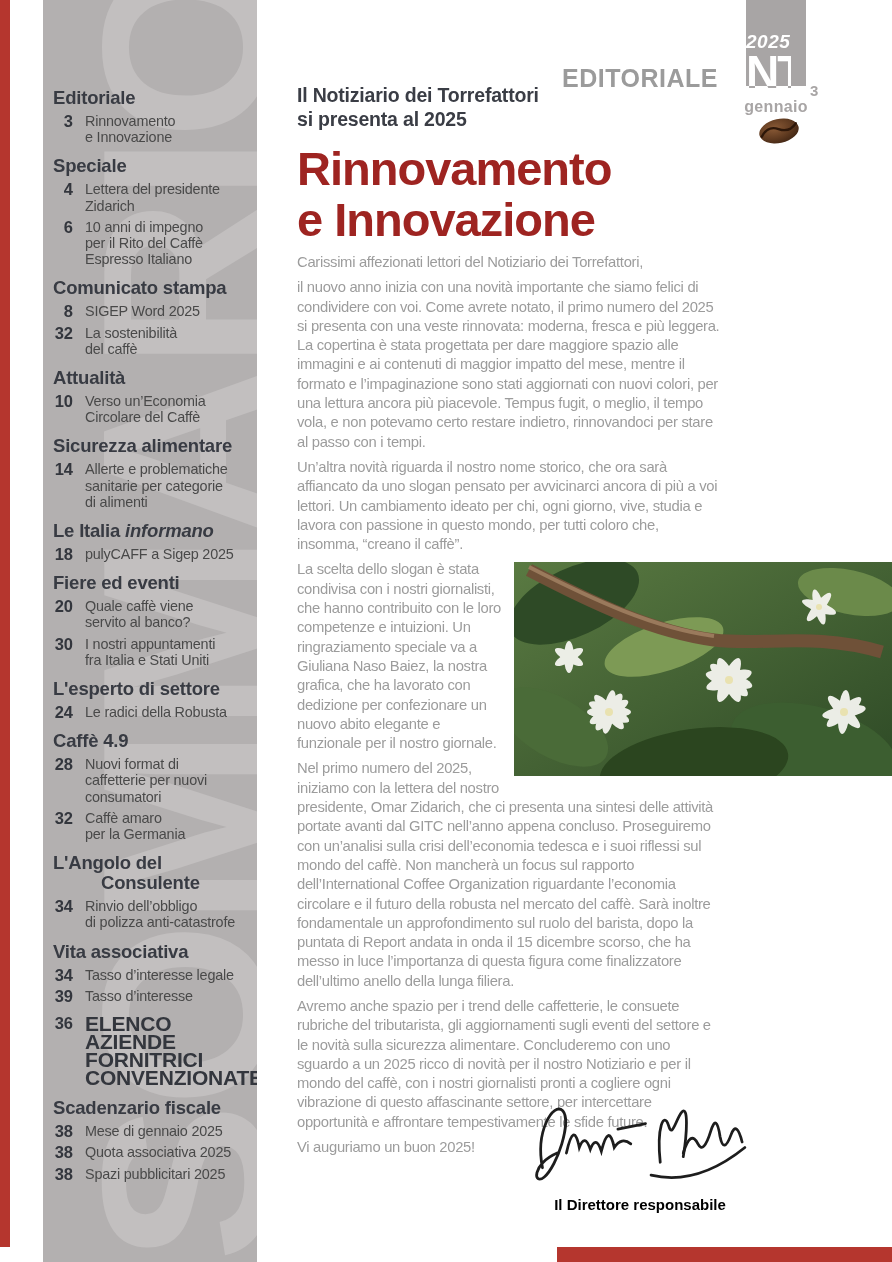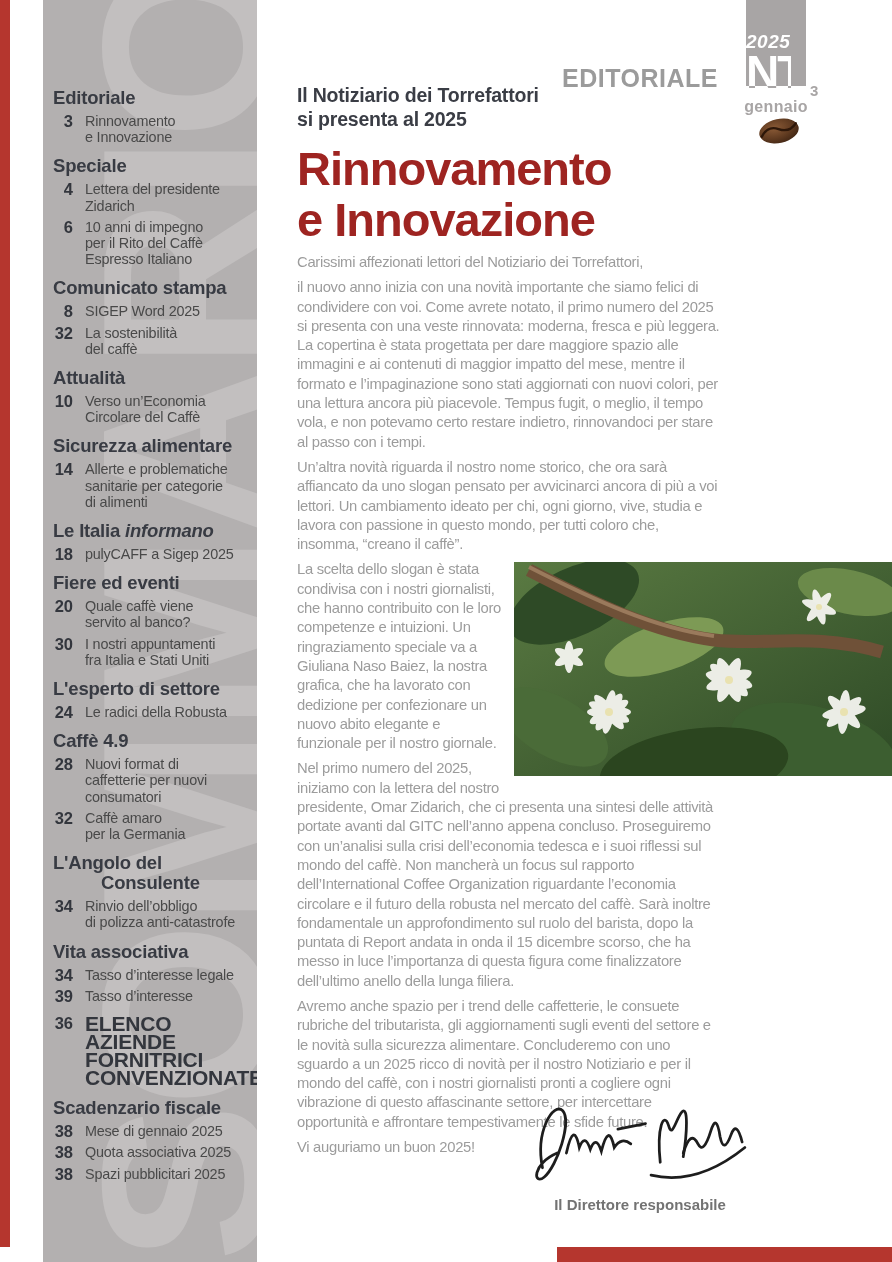--- a/index.html
+++ b/index.html
@@ -40,21 +40,21 @@
   .m-bean{position:absolute;left:757px;top:116px;width:44px;height:30px;transform:rotate(-12deg);}
 
   
   .content{position:absolute;left:297px;top:84px;width:426px;}
   .kicker{font-weight:700;font-size:19.5px;line-height:23.5px;color:#3a3d45;letter-spacing:-0.2px;}
   .headline{margin-top:12px;font-weight:700;font-size:47px;line-height:51px;color:#9e2421;letter-spacing:-1px;}
   .body-text{margin-top:8px;}
   .body-text p{margin:0 0 6px 0;font-size:14.8px;line-height:19.3px;letter-spacing:-0.3px;color:#9c9c9c;}
   .photo{float:right;width:380px;height:214px;margin:2px -171px 8px 10px;background:#3c5a32;}
   .sig-block{position:absolute;left:522px;top:1096px;width:236px;text-align:center;}
-  .sig-caption{margin-top:4px;font-weight:700;font-size:15px;color:#737373;}
+  .sig-caption{margin-top:4px;font-weight:700;font-size:15px;color:#000000;}
 </style>
 </head>
 <body>
 
 <div class="page">
 
   <div class="red-left-bar" style="background:#b5362e;"></div>
   <div class="red-bottom-bar" style="background:#b5362e;"></div>
 
   <div class="sidebar">

